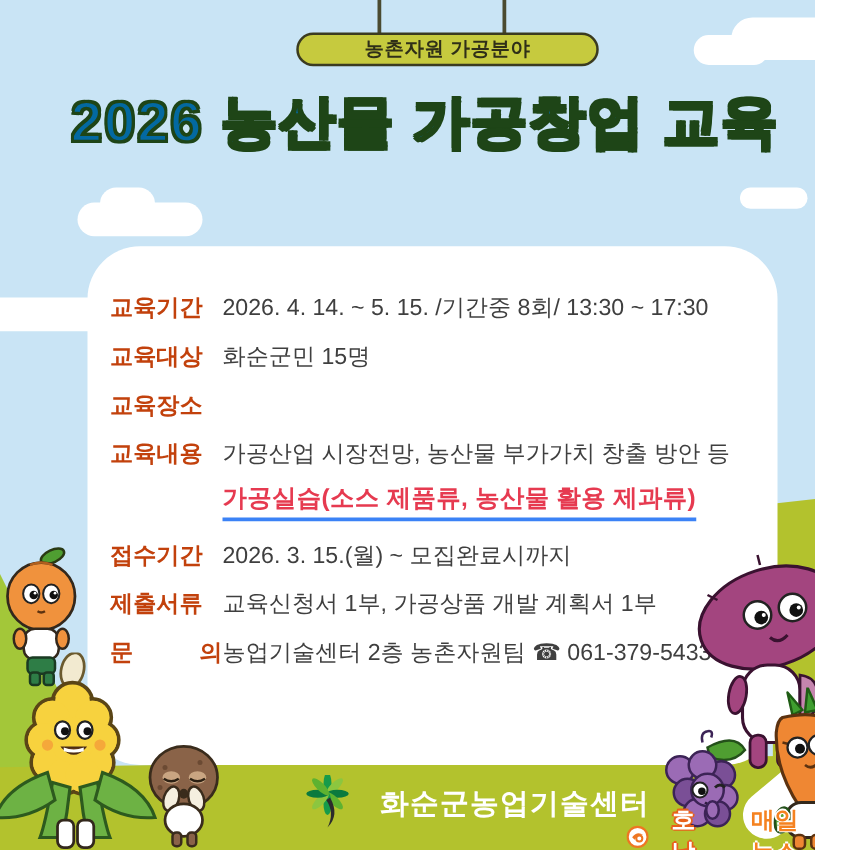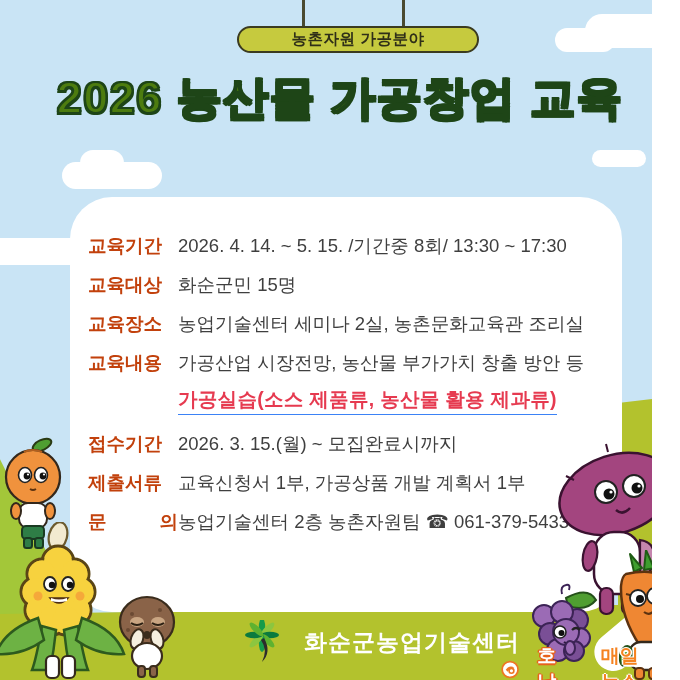--- a/index.html
+++ b/index.html
@@ -26,37 +26,37 @@
   .swoosh{position:absolute;left:578px;top:588px;width:178px;height:38px;background:#ffffff;border-radius:22px;transform:rotate(-40deg);}
   
   .hanger{position:absolute;top:0;width:2.5px;height:30px;background:#4a4a30;}
   .hanger.h1{left:302px;} .hanger.h2{left:402px;}
   .badge{position:absolute;left:237px;top:26px;width:238px;height:23px;
     background:#c6ca3e;border:2.5px solid #3b3b20;border-radius:15px;
     display:flex;align-items:center;justify-content:center;
     font-size:15.5px;font-weight:bold;color:#2f2f18;letter-spacing:.5px;}
   
   .title1{position:absolute;left:0;top:68px;width:680px;text-align:center;
-    font-size:45px;font-weight:800;color:#4d7c0f;letter-spacing:1.5px;
+    font-size:45px;font-weight:800;color:#0369a1;letter-spacing:1.5px;
     -webkit-text-stroke:2px #1e4517;
     text-shadow:1.5px 1.5px 0 #1e4517,-1.5px 1.5px 0 #1e4517,1.5px -1.5px 0 #1e4517,-1.5px -1.5px 0 #1e4517;}
   .title2{position:absolute;left:0;top:128px;width:680px;text-align:center;
     font-size:44px;font-weight:800;color:#f5a263;letter-spacing:3px;
     -webkit-text-stroke:2px #4a2c15;
     text-shadow:1.5px 1.5px 0 #4a2c15,-1.5px 1.5px 0 #4a2c15,1.5px -1.5px 0 #4a2c15,-1.5px -1.5px 0 #4a2c15;}
   
   .card{position:absolute;left:70px;top:197px;width:552px;height:415px;background:#ffffff;border-radius:42px;}
   .rows{position:absolute;left:88px;top:226px;width:540px;}
   .row{height:39px;line-height:39px;display:flex;white-space:nowrap;
     font-size:18.5px;color:#3f3f3f;font-weight:500;}
   .row .label{display:inline-block;width:90px;flex:0 0 90px;color:#c2410c;font-weight:600;}
   .row.justify .label{text-align:justify;text-align-last:justify;}
   .highlight-line{height:42px;line-height:38px;margin-left:90px;white-space:nowrap;}
   .highlight-line span{display:inline-block;font-size:19.5px;font-weight:bold;color:#e63a50;
-    border-bottom:1px solid #3b82f6;line-height:30px;letter-spacing:.3px;}
+    border-bottom:3px solid #3b82f6;line-height:30px;letter-spacing:.3px;}
   
   .org{position:absolute;left:244px;top:620px;display:flex;align-items:center;gap:24px;}
   .org .org-text{font-size:23px;font-weight:bold;color:#ffffff;letter-spacing:1px;}
   .press{position:absolute;left:501px;top:643px;display:flex;align-items:center;gap:18px;}
   .press .p1{font-size:19px;font-weight:bold;color:#ffffff;
     text-shadow:1.5px 0 #e8611c,-1.5px 0 #e8611c,0 1.5px #e8611c,0 -1.5px #e8611c,1px 1px #e8611c,-1px -1px #e8611c;}
   .press .p2{font-size:19px;font-weight:bold;color:#f58220;
     text-shadow:1.5px 0 #fff,-1.5px 0 #fff,0 1.5px #fff,0 -1.5px #fff;padding-left:20px;}
   
   .chr{position:absolute;}
@@ -89,21 +89,20 @@
     <div class="row">
       <span class="label">교육기간</span>
       <span class="value">2026. 4. 14. ~ 5. 15. /기간중 8회/ 13:30 ~ 17:30</span>
     </div>
     <div class="row">
       <span class="label">교육대상</span>
       <span class="value">화순군민 15명</span>
     </div>
     <div class="row">
       <span class="label">교육장소</span>
-      <span class="value">농업기술센터 세미나 2실, 농촌문화교육관 조리실</span>
     </div>
     <div class="row">
       <span class="label">교육내용</span>
       <span class="value">가공산업 시장전망, 농산물 부가가치 창출 방안 등</span>
     </div>
     <div class="highlight-line">
       <span>가공실습(소스 제품류, 농산물 활용 제과류)</span>
     </div>
     <div class="row">
       <span class="label">접수기간</span>

